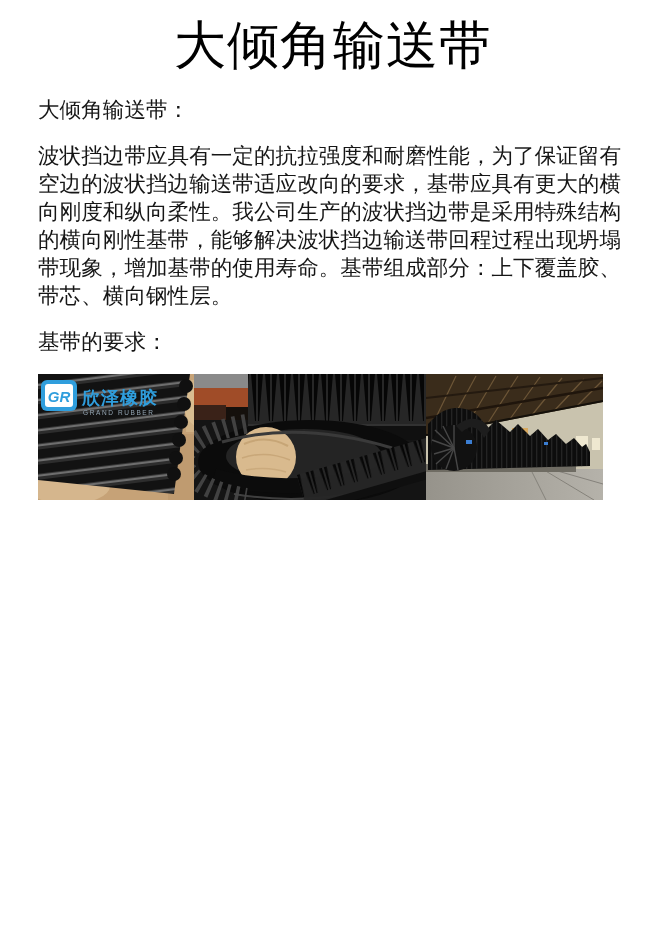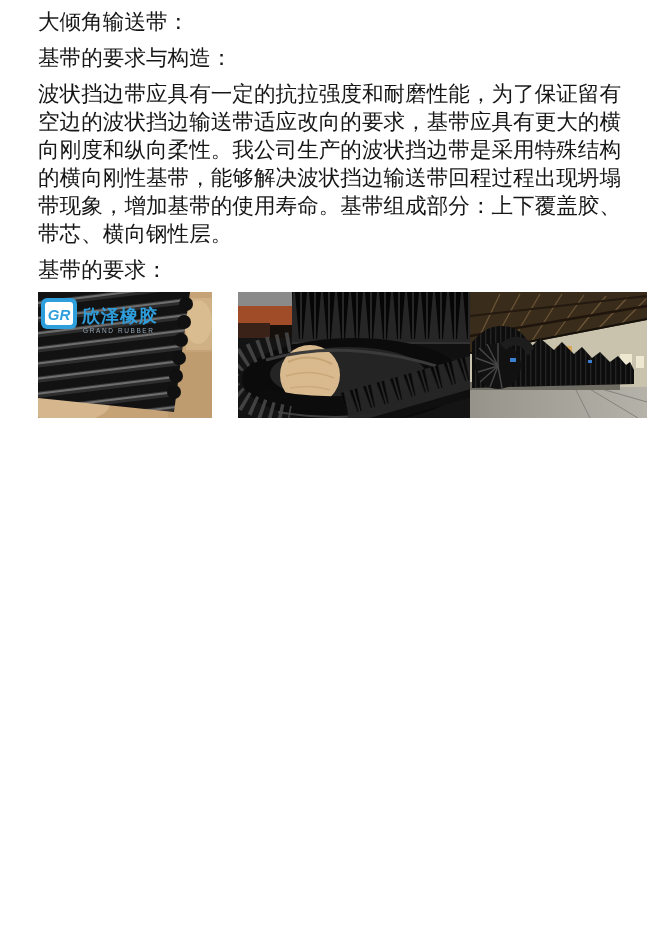--- a/index.html
+++ b/index.html
@@ -17,50 +17,50 @@
     margin: 12px 0 0 0;
     font-size: 52px;
     line-height: 66px;
     font-weight: 400;
     text-align: center;
     color: #000000;
     letter-spacing: 1px;
   }
   .body-text { padding: 0 28px 0 38px; }
   .body-text p {
-    margin: 8px 0;
+    margin: 18px 0;
     font-size: 21.6px;
     line-height: 28px;
     white-space: pre-wrap;
     color: #161616;
   }
   .photos {
     display: flex;
     margin-top: 6px;
     padding-left: 38px;
     align-items: flex-start;
   }
   .photos figure { margin: 0; line-height: 0; }
-  .photo-1 { width: 200px; height: 126px; }
+  .photo-1 { width: 156px; height: 126px; }
   .photo-2 { width: 232px; height: 126px; margin-left: 5px; }
   .photo-3 { width: 177px; height: 126px; margin-left: 6px; }
   .photos svg { display: block; }
   .logo-cn { font-family: "Liberation Sans", "DejaVu Sans", sans-serif; font-weight: 700; }
   .logo-en { font-family: "Liberation Sans", "DejaVu Sans", sans-serif; font-weight: 400; }
   .logo-gr { font-family: "Liberation Sans", "DejaVu Sans", sans-serif; font-weight: 700; font-style: italic; }
 </style>
 </head>
 <body>
 
 <div class="page">
 
+  <h1 class="title">大倾角输送带</h1>
 
   <div class="body-text">
     <p>大倾角输送带：</p>
-    <p>基带的要求与构造：</p>
     <p>波状挡边带应具有一定的抗拉强度和耐磨性能，为了保证留有
 空边的波状挡边输送带适应改向的要求，基带应具有更大的横
 向刚度和纵向柔性。我公司生产的波状挡边带是采用特殊结构
 的横向刚性基带，能够解决波状挡边输送带回程过程出现坍塌
 带现象，增加基带的使用寿命。基带组成部分：上下覆盖胶、
 带芯、横向钢性层。</p>
     <p>基带的要求：</p>
   </div>
 
   <div class="photos">

